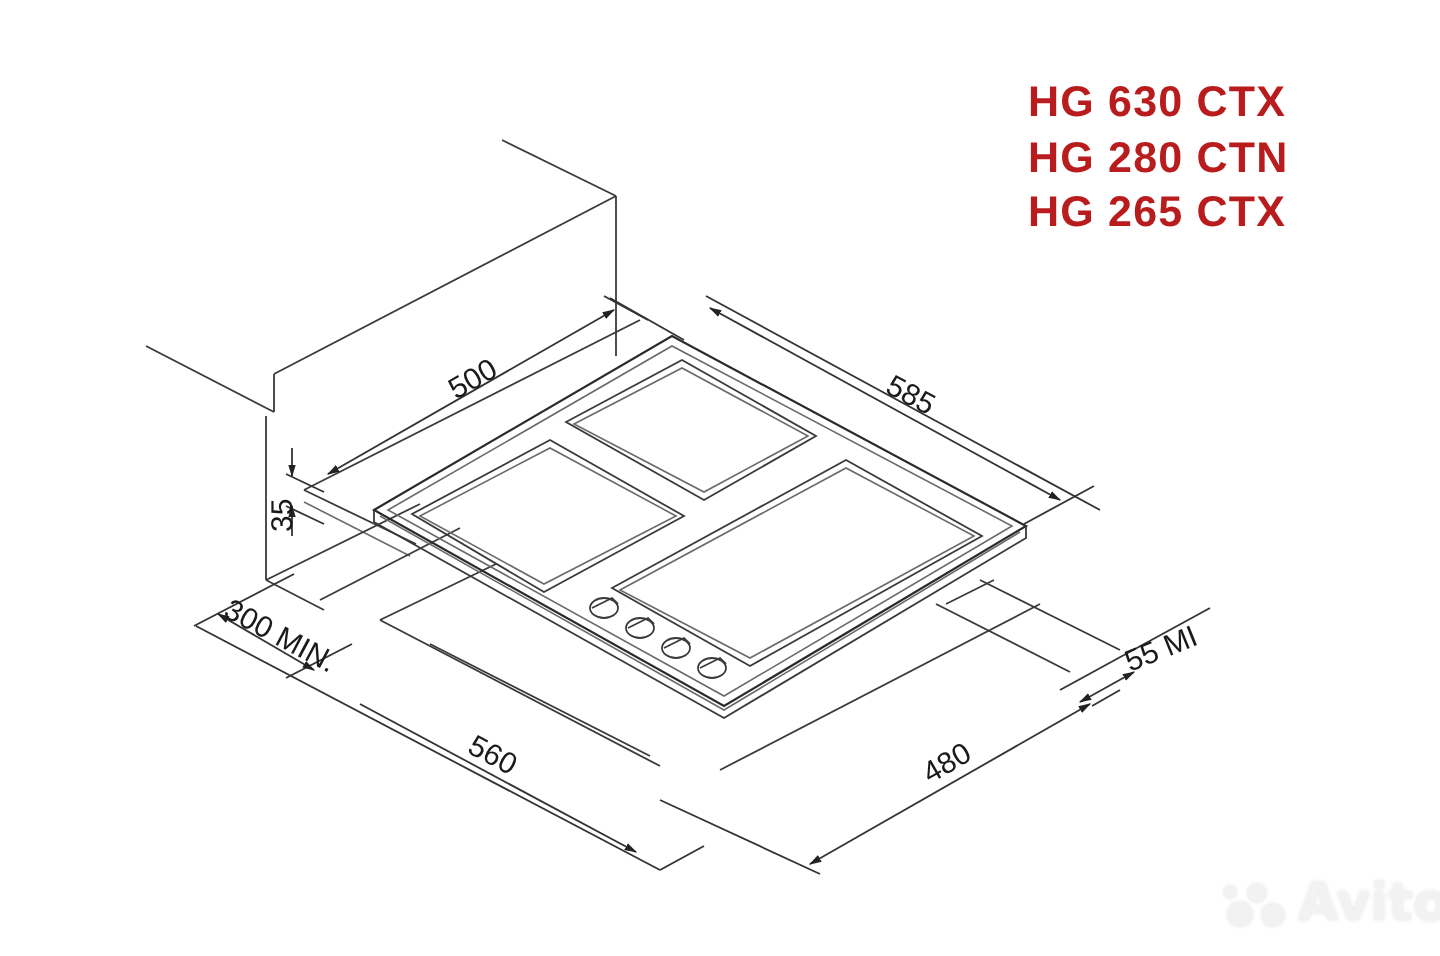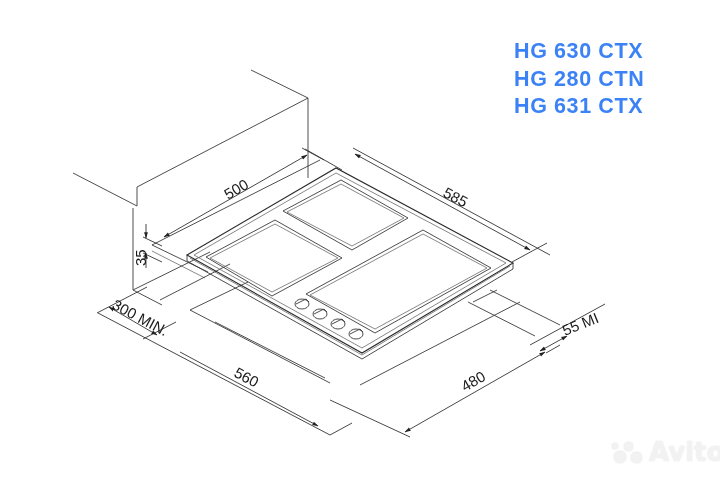--- a/index.html
+++ b/index.html
@@ -4,21 +4,21 @@
 <style>
   html, body { margin: 0; padding: 0; background: #ffffff; }
   body { width: 720px; height: 478px; position: relative; overflow: hidden; font-family: "Liberation Sans", sans-serif; }
   #stage { position: absolute; left: 0; top: 0; width: 720px; height: 478px; }
   svg { position: absolute; left: 0; top: 0; }
   .ln { stroke: #3a3a3a; stroke-width: 0.9; fill: none; }
   .thk { stroke: #2a2a2a; stroke-width: 1.1; fill: none; }
   .lite { stroke: #6a6a6a; stroke-width: 0.8; fill: none; }
   .dim { stroke: #333; stroke-width: 0.9; fill: none; }
   .arrow { fill: #222; }
-  .models { position: absolute; left: 514px; top: 38px; font-family: "Liberation Sans", sans-serif; font-weight: bold; font-size: 21.5px; line-height: 27.5px; color: #3b82f6; letter-spacing: 0.6px; }
+  .models { position: absolute; left: 514px; top: 38px; font-family: "Liberation Sans", sans-serif; font-weight: bold; font-size: 21.5px; line-height: 27.5px; color: #b91c1c; letter-spacing: 0.6px; }
   .models div { white-space: nowrap; }
   .dimtxt { font-family: "Liberation Sans", sans-serif; font-size: 15px; fill: #1a1a1a; }
   .watermark { position: absolute; left: 612px; top: 437px; font-family: "DejaVu Sans", sans-serif; font-size: 26px; font-weight: bold; color: #f2f2f2; text-shadow: 0 0 2px #e4e4e4; display: flex; align-items: center; gap: 3px; }
   .wm-dots { position: relative; width: 34px; height: 26px; }
   .wm-dots span { position: absolute; border-radius: 50%; background: #f2f2f2; box-shadow: 0 0 2px #dcdcdc; }
 </style>
 </head>
 <body>
 
 <div id="stage">
@@ -147,21 +147,21 @@
     <g>
       <line class="dim" x1="530" y1="345" x2="605" y2="304"></line>
       <line class="dim" marker-start="url(#ah)" marker-end="url(#ah)" x1="540" y1="351" x2="567" y2="336"></line>
       <text class="dimtxt" transform="translate(565,336) rotate(-22)">55 MI</text>
     </g>
   </svg>
 
   <div class="models">
     <div>HG 630 CTX</div>
     <div>HG 280 CTN</div>
-    <div>HG 631 CTX</div>
+    <div>HG 265 CTX</div>
   </div>
 
   <div class="watermark">
     <div class="wm-dots">
       <span style="left:2px; top:12px; width:12px; height:12px;"></span>
       <span style="left:12px; top:3px; width:9px; height:9px;"></span>
       <span style="left:19px; top:13px; width:11px; height:11px;"></span>
       <span style="left:0px; top:4px; width:6px; height:6px;"></span>
     </div>
     <span>Avito</span>

